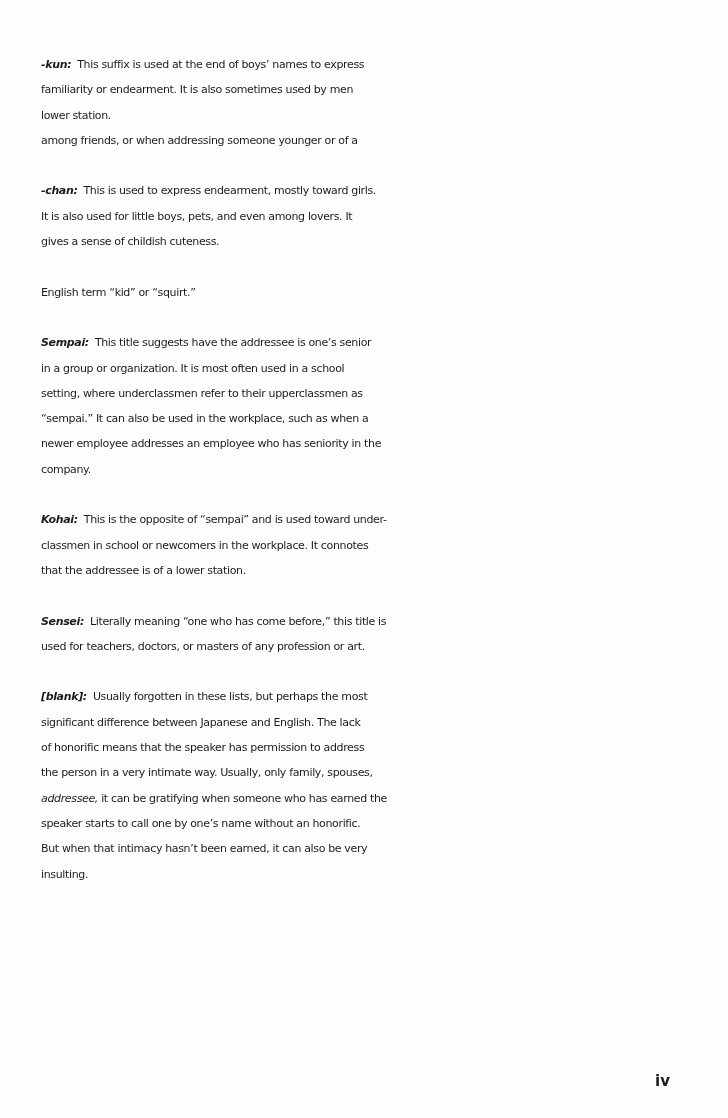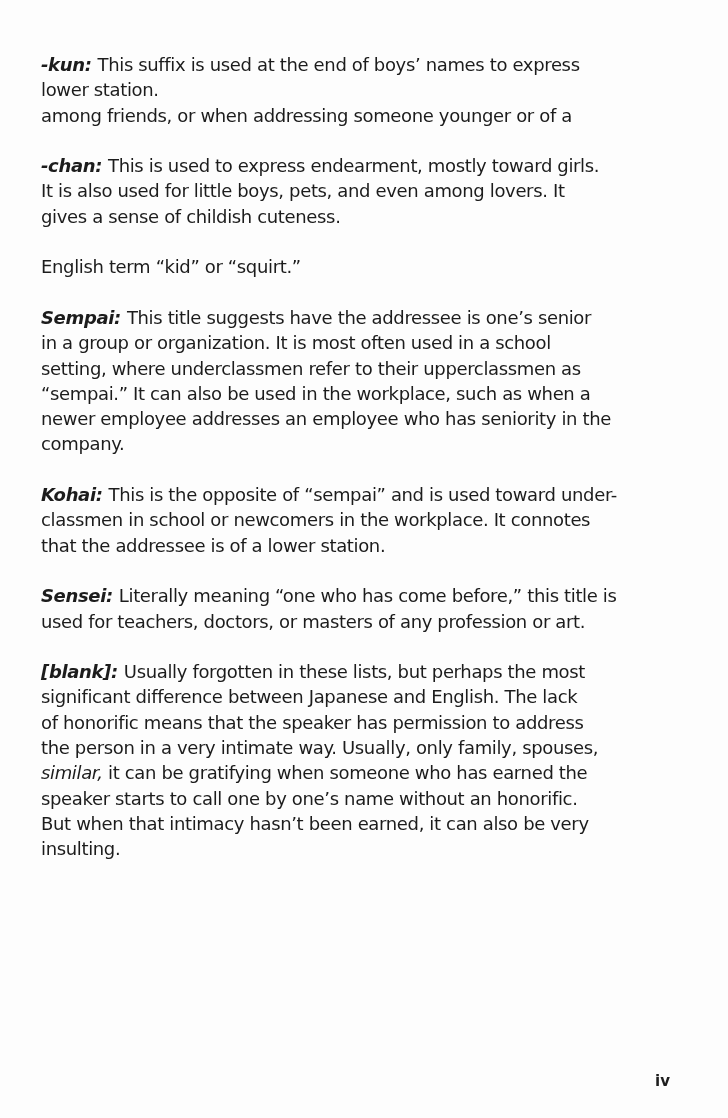--- a/index.html
+++ b/index.html
@@ -10,21 +10,21 @@
     overflow: hidden;
     color: #1c1c1c;
     font-family: "DejaVu Sans", sans-serif;
   }
   .page {
     position: absolute;
     left: 41px; top: 52px;
     width: 600px;
   }
   .entry {
-    font-size: 18px;
+    font-size: 11px;
     line-height: 25.3px;
     letter-spacing: -0.35px;
     margin: 0 0 25.3px 0;
     white-space: nowrap;
   }
   .term {
     font-weight: bold;
     font-style: italic;
     margin-right: 6px;
   }
@@ -39,20 +39,21 @@
     text-align: center;
   }
 </style>
 </head>
 <body>
 
 <div class="page">
 
   <p class="entry">
     <span class="line"><span class="term">-kun:</span><span>This suffix is used at the end of boys’ names to express</span></span>
+    <span class="line">familiarity or endearment. It is also sometimes used by men</span>
     <span class="line">lower station.</span>
     <span class="line">among friends, or when addressing someone younger or of a</span>
   </p>
 
   <p class="entry">
     <span class="line"><span class="term">-chan:</span><span>This is used to express endearment, mostly toward girls.</span></span>
     <span class="line">It is also used for little boys, pets, and even among lovers. It</span>
     <span class="line">gives a sense of childish cuteness.</span>
   </p>
 
@@ -78,21 +79,21 @@
   <p class="entry">
     <span class="line"><span class="term">Sensei:</span><span>Literally meaning “one who has come before,” this title is</span></span>
     <span class="line">used for teachers, doctors, or masters of any profession or art.</span>
   </p>
 
   <p class="entry">
     <span class="line"><span class="term">[blank]:</span><span>Usually forgotten in these lists, but perhaps the most</span></span>
     <span class="line">significant difference between Japanese and English. The lack</span>
     <span class="line">of honorific means that the speaker has permission to address</span>
     <span class="line">the person in a very intimate way. Usually, only family, spouses,</span>
-    <span class="line"><span class="it">similar,</span> <span>it can be gratifying when someone who has earned the</span></span>
+    <span class="line"><span class="it">addressee,</span> <span>it can be gratifying when someone who has earned the</span></span>
     <span class="line">speaker starts to call one by one’s name without an honorific.</span>
     <span class="line">But when that intimacy hasn’t been earned, it can also be very</span>
     <span class="line">insulting.</span>
   </p>
 
 </div>
 
 <div class="page-num">iv</div>
 
 </body></html>

